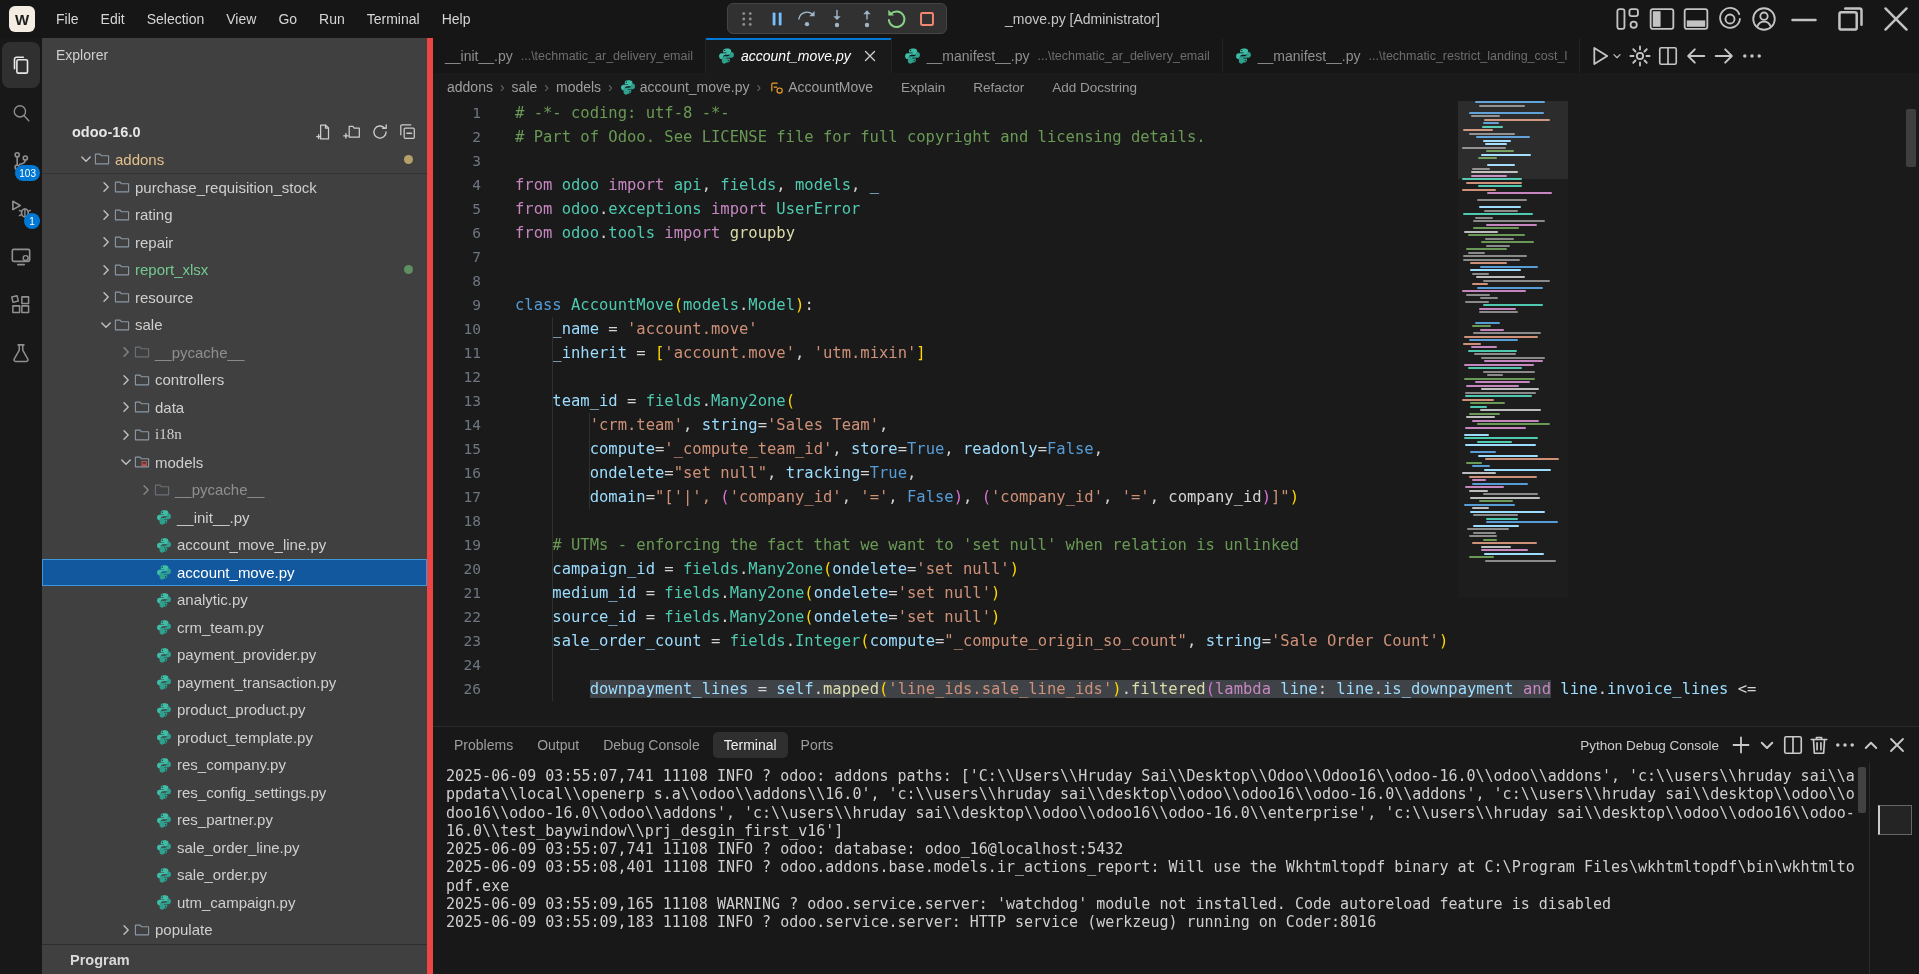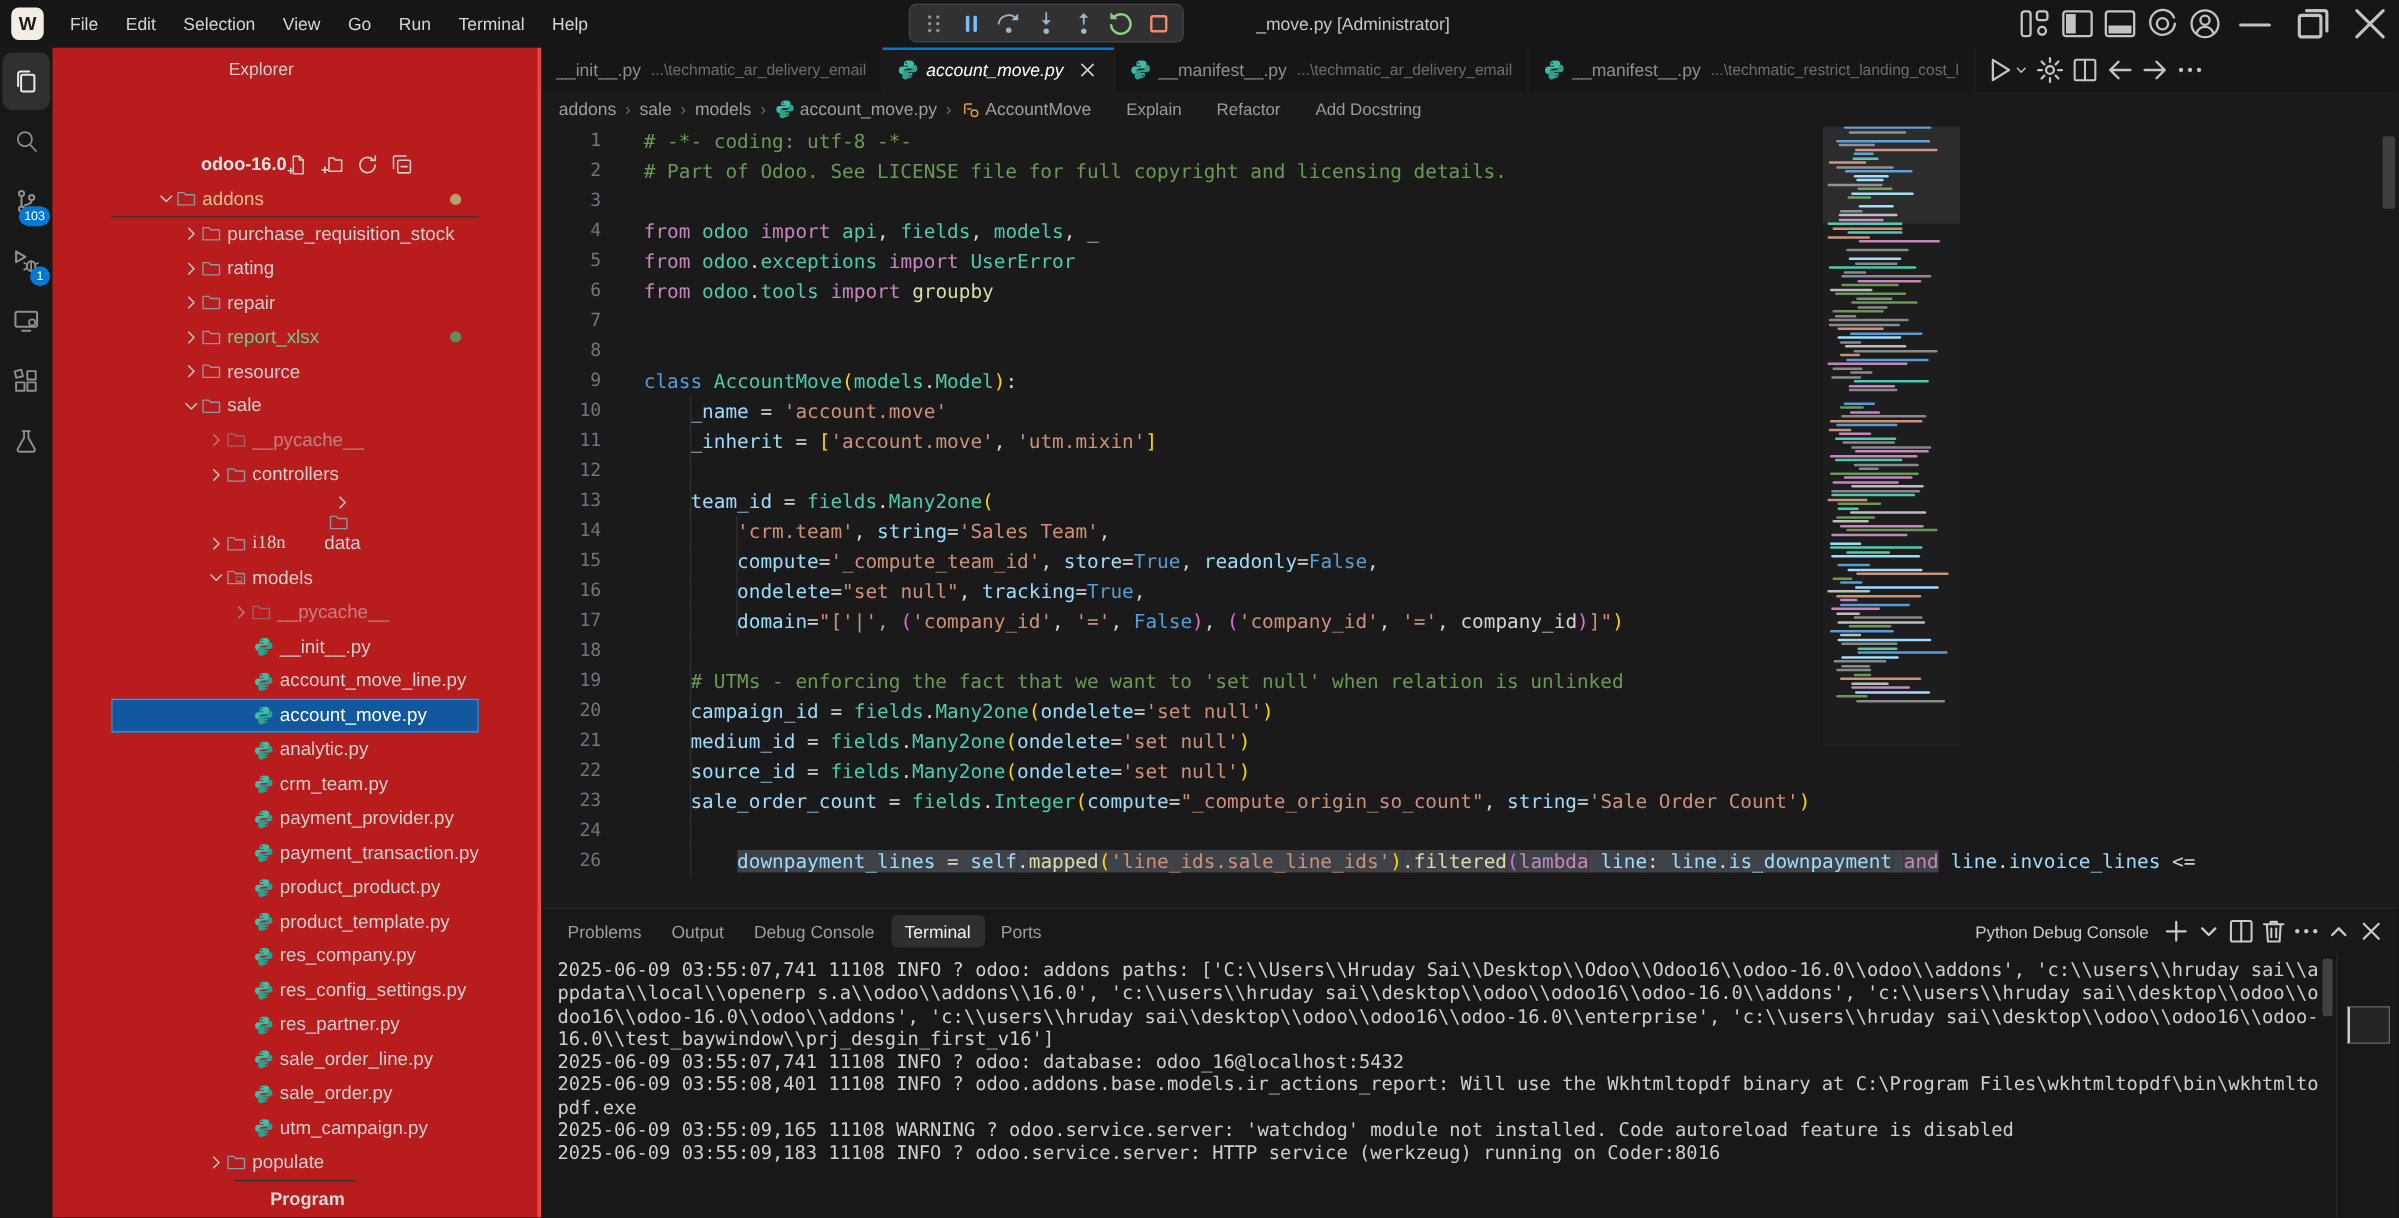--- a/index.html
+++ b/index.html
@@ -28,21 +28,21 @@
 
   
   .activitybar { width:42px; background:#181818; display:flex; flex-direction:column; align-items:center; padding-top:4px; }
   .act-item { position:relative; width:38px; height:46px; display:flex; align-items:center; justify-content:center;
     color:#8f8f8f; margin-bottom:2px; border-radius:8px; cursor:pointer; }
   .act-item.active { color:#e8e8e8; background:#303030; }
   .badge { position:absolute; right:0px; bottom:3px; background:#0078d4; color:#fff; font-size:10px;
     min-width:16px; height:16px; border-radius:9px; display:flex; align-items:center; justify-content:center; padding:0 4px; }
 
   
-  .sidebar { width:391px; background:#b91c1c; border-right:3px solid #ef4444; display:flex; flex-direction:column;align-items:center; }
+  .sidebar { width:391px; background:#404040; border-right:6px solid #ef4444; display:flex; flex-direction:column; }
   .sb-title { height:34px; display:flex; align-items:center; padding:0 14px; font-size:14px; color:#cfcfcf; }
   .sb-title .more { margin-left:auto; margin-right:36px; color:#bdbdbd; cursor:pointer; }
   .sb-root { height:28px; display:flex; align-items:center; padding:0 10px 0 10px; font-weight:bold; font-size:14.5px; color:#e6e6e6; cursor:pointer;margin-top:46px; }
   .sb-root .ico.chev { margin-right:4px; color:#cccccc; }
   .root-actions { margin-left:auto; display:flex; gap:10px; color:#cccccc; }
   .root-actions .ico { width:18px; height:18px; cursor:pointer; }
   .tree { flex:1; overflow:hidden; position:relative; }
   .trow { height:27.5px; display:flex; align-items:center; font-size:15px; color:#cfcfcf; cursor:pointer; position:relative; }
   .trow .chev { width:18px; color:#c0c0c0; flex:none; }
   .trow .spacer { width:18px; flex:none; }
@@ -466,21 +466,21 @@
               <path d="M6 3.8L10.2 8 6 12.2" stroke-width="1.4"></path>
             </svg>
           </span>
           <span class="ico ficon" style="width: 16px; height: 16px;">
             <svg viewBox="0 0 16 16" width="100%" height="100%" fill="none" stroke="currentColor" stroke-width="1.3" stroke-linecap="round" stroke-linejoin="round">
               <path d="M1.8 3.1h4.3l1.4 1.7h6.7a.4.4 0 0 1 .4.4v7.3a.4.4 0 0 1-.4.4H1.8a.4.4 0 0 1-.4-.4V3.5a.4.4 0 0 1 .4-.4z" stroke-width="1.1"></path>
             </svg>
           </span>
           <span class="label">controllers</span>
         </div>
-        <div class="trow" style="padding-left: 76px; flex-direction: column;">
+        <div class="trow" style="padding-left: 76px;">
           <span class="ico chev" style="width: 16px; height: 16px;">
             <svg viewBox="0 0 16 16" width="100%" height="100%" fill="none" stroke="currentColor" stroke-width="1.3" stroke-linecap="round" stroke-linejoin="round">
               <path d="M6 3.8L10.2 8 6 12.2" stroke-width="1.4"></path>
             </svg>
           </span>
           <span class="ico ficon" style="width: 16px; height: 16px;">
             <svg viewBox="0 0 16 16" width="100%" height="100%" fill="none" stroke="currentColor" stroke-width="1.3" stroke-linecap="round" stroke-linejoin="round">
               <path d="M1.8 3.1h4.3l1.4 1.7h6.7a.4.4 0 0 1 .4.4v7.3a.4.4 0 0 1-.4.4H1.8a.4.4 0 0 1-.4-.4V3.5a.4.4 0 0 1 .4-.4z" stroke-width="1.1"></path>
             </svg>
           </span>

